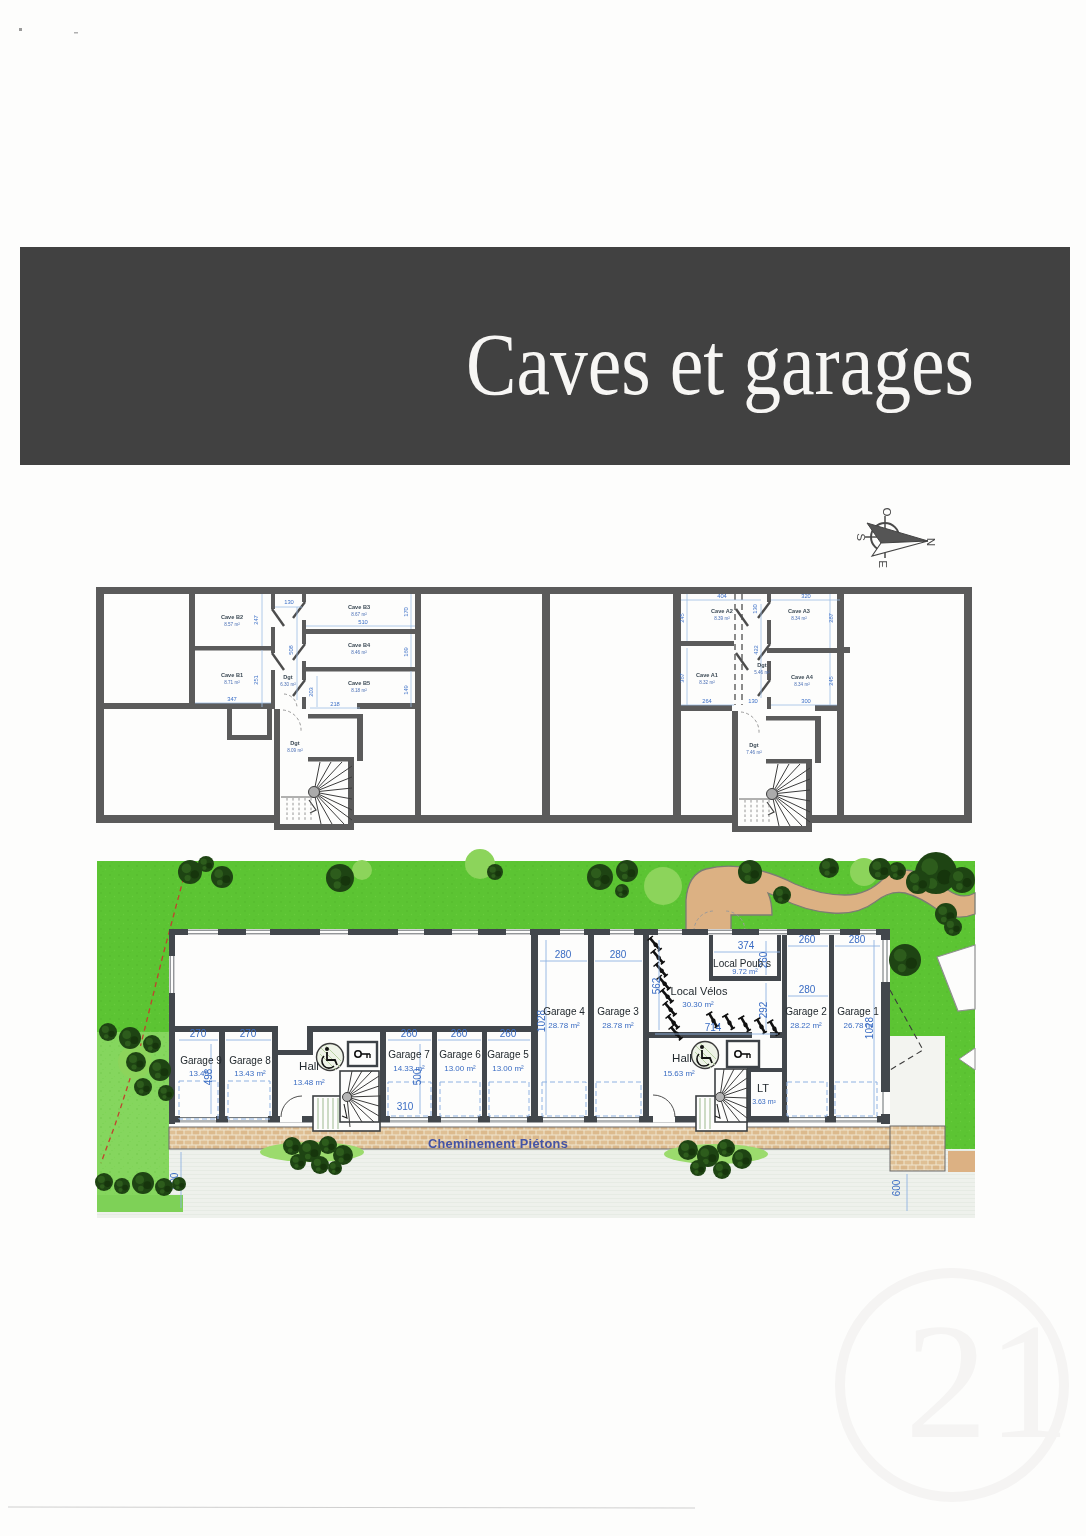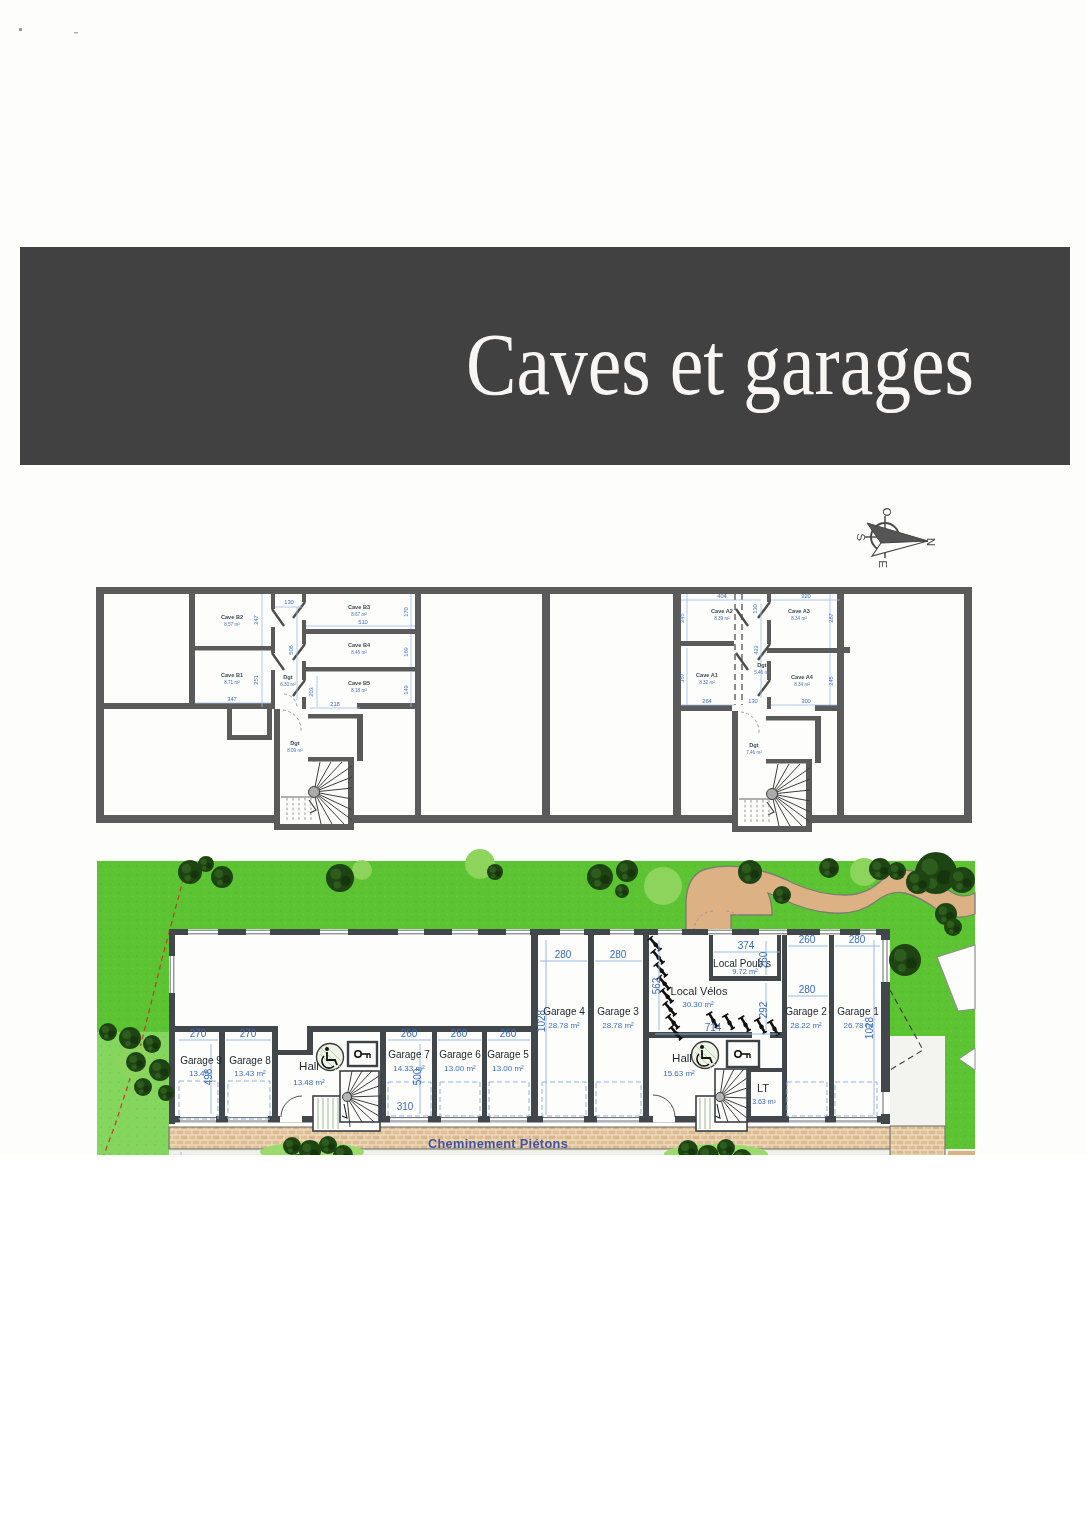--- a/index.html
+++ b/index.html
@@ -1,16 +1,16 @@
 <!DOCTYPE html>
 <html><head>
 <meta charset="utf-8">
 <style>
 html,body{margin:0;padding:0;background:#fff}
-.page{position:relative;width:1086px;height:1155px;background:#fdfdfc;overflow:hidden}
+.page{position:relative;width:1086px;height:1536px;background:#fdfdfc;overflow:hidden}
 svg{display:block}
 svg text{font-family:"Liberation Sans",sans-serif}
 .w{fill:#5b5b5b}
 .sw{fill:#42474c}
 .dimt{fill:#3a6cc3;font-size:10px}
 .dimc{fill:#3f72c8;font-size:5.8px}
 .cavt{fill:#3c4a55;font-size:5.6px;font-weight:bold}
 .cavs{fill:#4a6fb5;font-size:4.6px}
 .glbl{fill:#22292e;font-size:10px}
 .serif{font-family:"Liberation Serif",serif}

